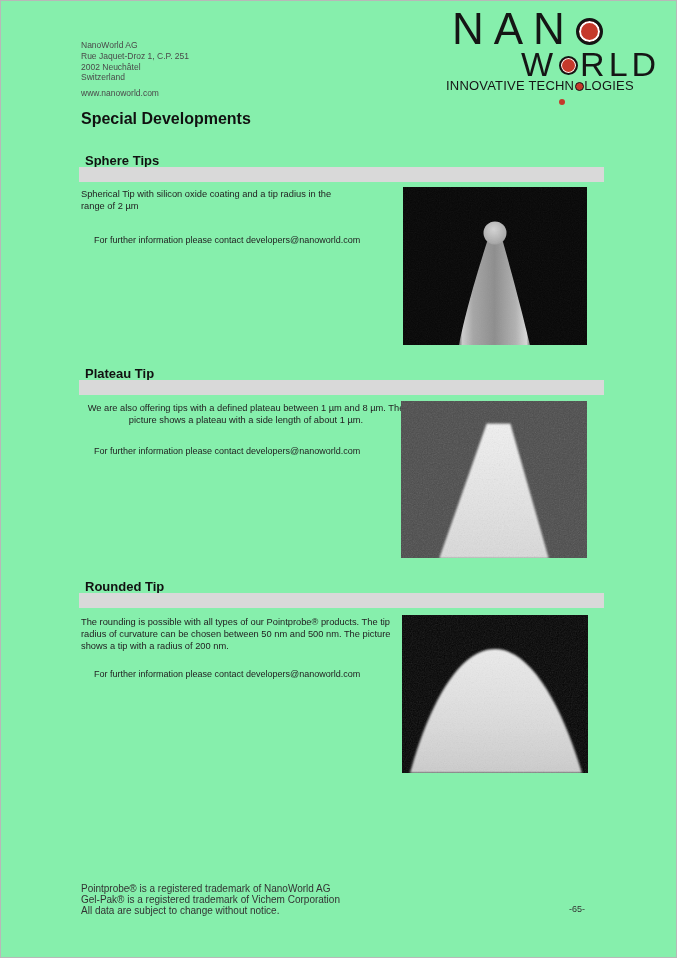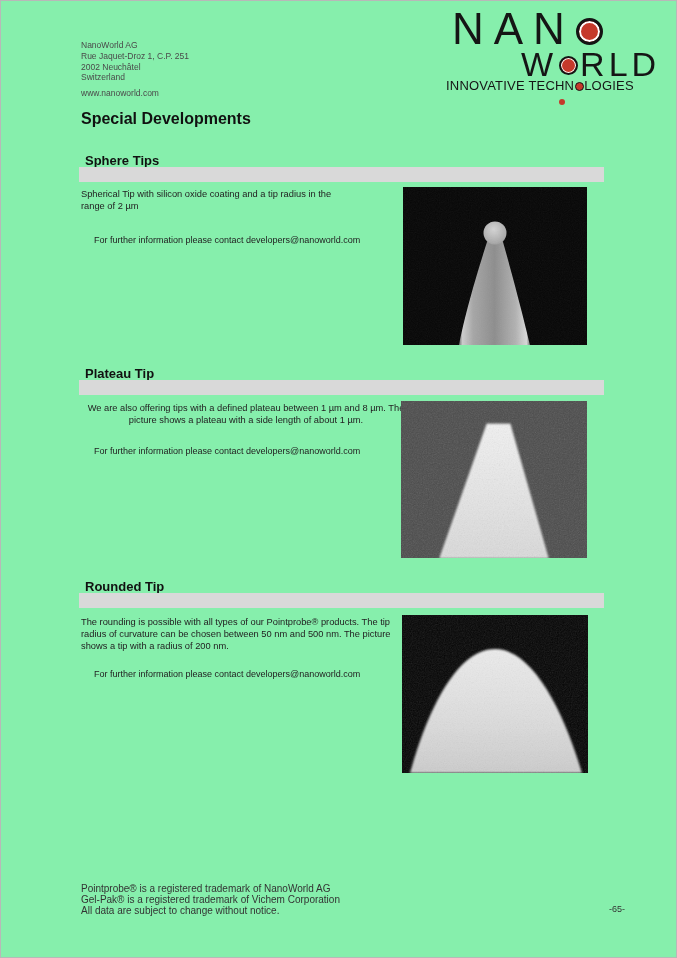--- a/index.html
+++ b/index.html
@@ -35,21 +35,21 @@
   .sec .contact{position:absolute;left:80px;margin:13px;font-size:9px;color:#222;white-space:nowrap;}
   .sec1 .contact{top:72px;} .sec2 .contact{top:70px;} .sec3 .contact{top:80px;}
   .sec .sem{position:absolute;margin:0;}
   .sec1 .sem{left:402px;top:37px;width:184px;height:158px;}
   .sec2 .sem{left:400px;top:38px;width:186px;height:157px;}
   .sec3 .sem{left:401px;top:39px;width:186px;height:158px;}
   .sem svg{display:block;width:100%;height:100%;}
 
   
   .footer{position:absolute;left:80px;top:882px;font-size:10px;line-height:11px;color:#333;}
-  .pagenum{position:absolute;left:584px;top:903px;width:40px;text-align:right;font-size:9px;color:#333;}
+  .pagenum{position:absolute;left:544px;top:903px;width:40px;text-align:right;font-size:9px;color:#333;}
 </style>
 </head>
 <body>
 
 <div class="page">
 
   <div class="address">
     <div>NanoWorld AG</div>
     <div>Rue Jaquet-Droz 1, C.P. 251</div>
     <div>2002 Neuchâtel</div>

